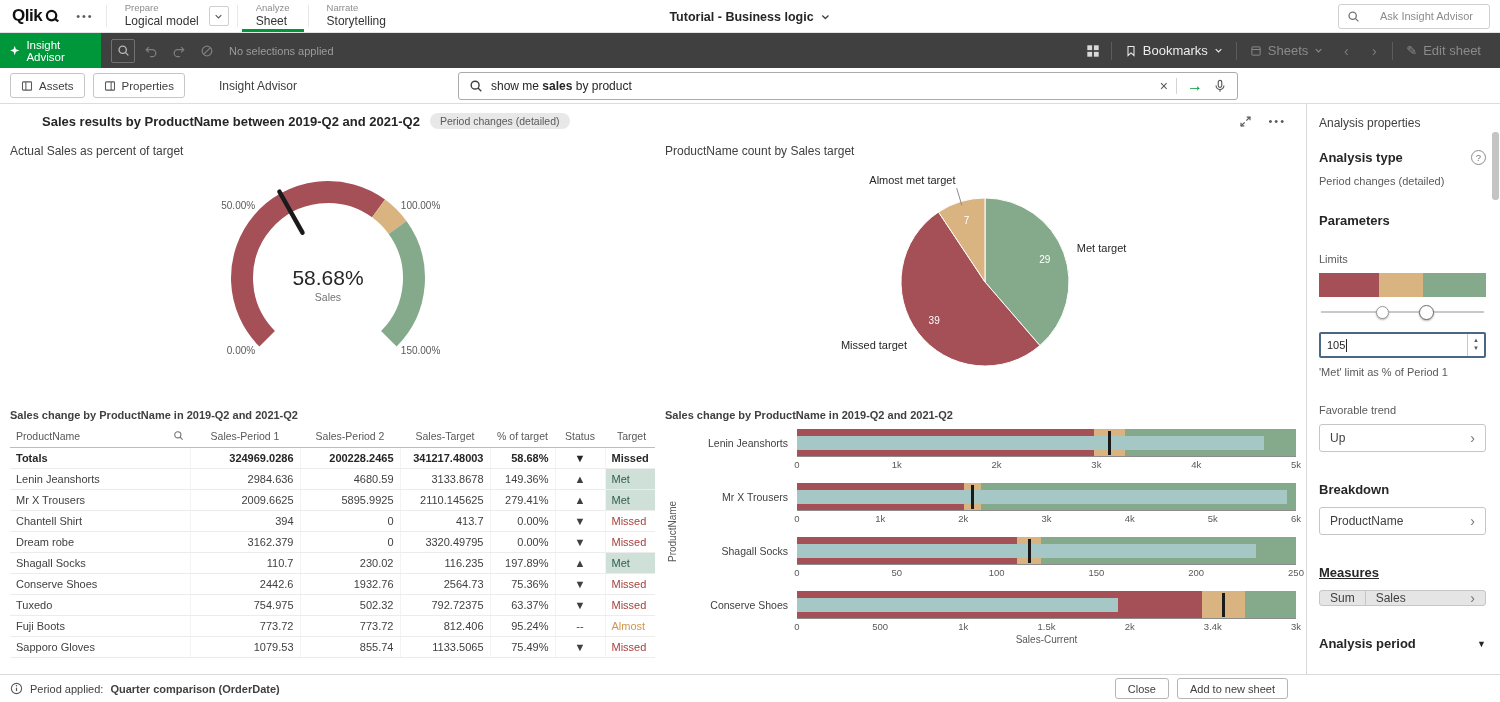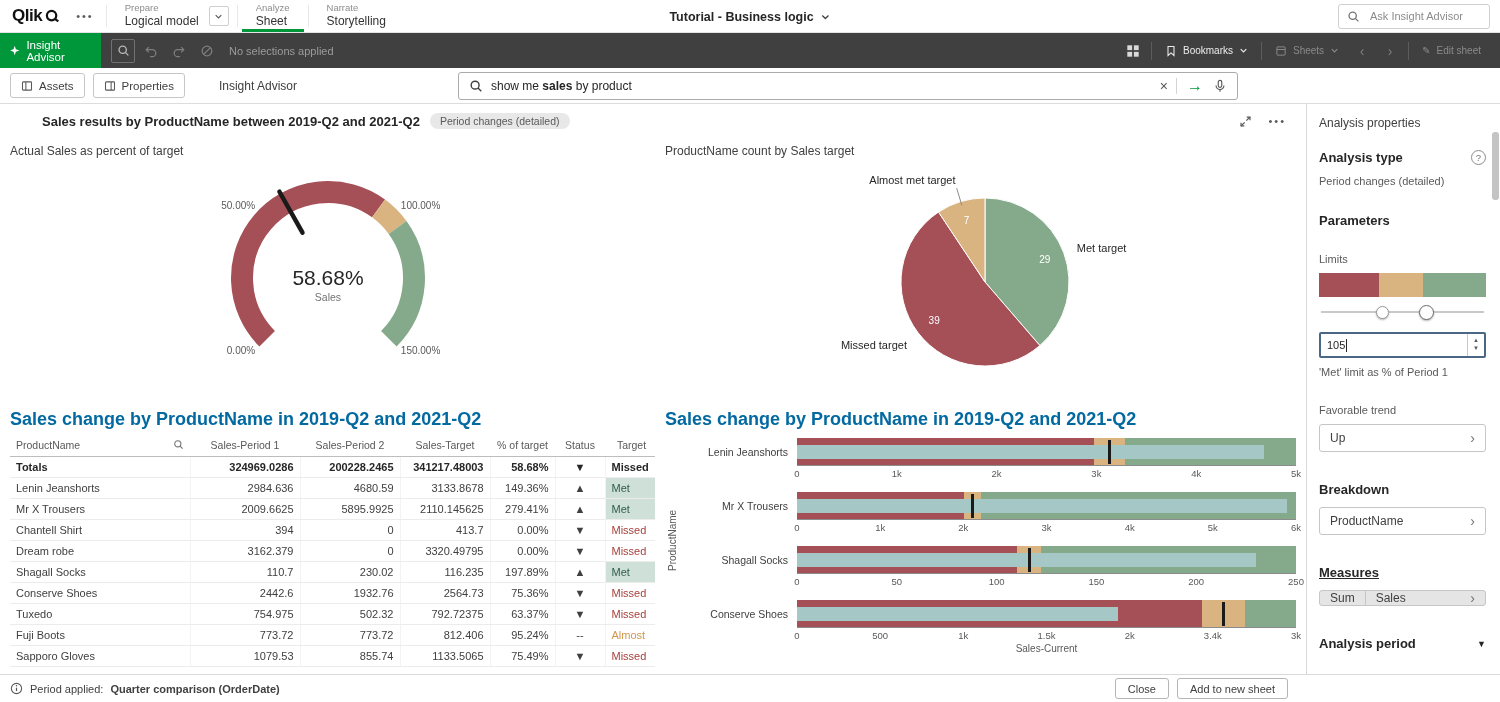--- a/index.html
+++ b/index.html
@@ -12,33 +12,33 @@
   .logo{display:flex;align-items:center;gap:3px;padding:0 8px 0 12px;cursor:pointer;}
   .logo-text{font-size:17px;font-weight:bold;color:#111;letter-spacing:-0.5px;}
   .menu-dots{display:flex;align-items:center;color:#595959;font-size:11px;letter-spacing:2px;padding:0 8px;cursor:pointer;}
   .nav-divider{width:1px;background:#e8e8e8;margin:5px 4px;}
   .navtab{display:flex;flex-direction:column;justify-content:center;padding:0 14px;position:relative;cursor:pointer;}
   .navtab .cap{font-size:9.5px;color:#8c8c8c;line-height:1.25;}
   .navtab .lbl{font-size:12px;color:#333;line-height:1.3;}
   .navtab.active::after{content:"";position:absolute;left:0;right:0;bottom:0;height:3px;background:#00973b;}
   .split-chevron{width:20px;height:20px;border:1px solid #cfcfcf;border-radius:2px;display:flex;align-items:center;justify-content:center;align-self:center;margin:0 4px 0 -4px;color:#595959;cursor:pointer;}
   .app-title{position:absolute;left:50%;top:0;height:33px;transform:translateX(-50%);display:flex;align-items:center;gap:7px;font-size:12.5px;font-weight:bold;color:#262626;cursor:pointer;}
-  .top-search{margin-left:auto;align-self:center;margin-right:10px;width:152px;height:25px;border:1px solid #cfcfcf;border-radius:3px;display:flex;align-items:center;gap:10px;padding:0 8px;color:#737373;background:#fff;cursor:text;}
+  .top-search{margin-left:auto;align-self:center;margin-right:10px;width:152px;height:25px;border:1px solid #cfcfcf;border-radius:3px;display:flex;align-items:center;gap:20px;padding:0 8px;color:#737373;background:#fff;cursor:text;}
   .top-search .ph{font-size:11px;color:#8c8c8c;white-space:nowrap;}
 
   
   .toolbar{flex:0 0 35px;background:#404040;display:flex;align-items:center;}
   .ia-toggle{width:101px;height:35px;background:#00973b;color:#fff;display:flex;align-items:center;gap:6px;padding:0 9px;font-size:11.5px;cursor:pointer;flex:0 0 auto;}
   .tool-icons{display:flex;align-items:center;padding-left:8px;}
   .tbtn{width:24px;height:24px;display:flex;align-items:center;justify-content:center;color:#b9b9b9;margin:0 2px;cursor:pointer;font-size:14px;}
   .tbtn.boxed{border:1px solid #717171;border-radius:2px;}
   .tbtn.disabled{color:#7f7f7f;}
   .tb-text{color:#9c9c9c;font-size:11px;margin-left:8px;white-space:nowrap;}
   .tb-right{margin-left:auto;display:flex;align-items:center;padding-right:10px;}
-  .tb-group{display:flex;align-items:center;gap:6px;color:#ececec;font-size:10px;padding:0 9px;cursor:pointer;white-space:nowrap;}
+  .tb-group{display:flex;align-items:center;gap:6px;color:#ececec;font-size:13px;padding:0 9px;cursor:pointer;white-space:nowrap;}
   .tb-group.disabled{color:#8a8a8a;}
   .tb-vdiv{width:1px;height:18px;background:#5c5c5c;margin:0 4px;}
 
   
   .subheader{flex:0 0 36px;border-bottom:1px solid #dcdcdc;display:flex;align-items:center;padding:0 10px;position:relative;background:#fff;}
   .chip{height:25px;border:1px solid #c6c6c6;border-radius:3px;background:#fff;display:flex;align-items:center;gap:6px;padding:0 10px;font-size:11.5px;color:#404040;margin-right:8px;cursor:pointer;}
   .sh-title{margin-left:26px;font-size:12px;color:#404040;}
   .ia-search{position:absolute;left:458px;top:4px;width:780px;height:28px;border:1px solid #ababab;border-radius:3px;display:flex;align-items:center;gap:8px;padding:0 10px;background:#fff;cursor:text;}
   .ia-query{font-size:12px;color:#262626;flex:1;white-space:nowrap;overflow:hidden;}
   .x-icon{color:#595959;font-size:14px;cursor:pointer;line-height:1;}
@@ -49,21 +49,21 @@
   .main{flex:1;display:flex;min-height:0;}
   .content{flex:1;min-width:0;display:flex;flex-direction:column;}
   .content-header{flex:0 0 34px;display:flex;align-items:center;gap:10px;padding:0 10px;}
   .result-title{font-size:13px;font-weight:bold;color:#262626;white-space:nowrap;margin-left:32px;}
   .badge{background:#e8e8e8;border-radius:9px;padding:2px 10px;font-size:10.5px;color:#595959;white-space:nowrap;}
   .ch-icons{margin-left:auto;display:flex;align-items:center;gap:16px;color:#595959;padding-right:10px;}
   .ch-dots{letter-spacing:2px;font-size:11px;cursor:pointer;}
   .charts{flex:1;display:grid;grid-template-columns:655px 1fr;grid-template-rows:265px 1fr;min-height:0;}
   .chart-cell{padding:6px 10px;overflow:hidden;position:relative;}
   .chart-title{font-size:12px;color:#404040;margin-bottom:2px;white-space:nowrap;}
-  .chart-title.bold{font-weight:bold;color:#0369a1;font-size:18px;}
+  .chart-title.bold{font-weight:bold;color:#404040;font-size:11px;}
   .gauge-svg{display:block;margin:0 auto;}
   .gauge-tick{font-size:10px;fill:#595959;}
   .gauge-value{font-size:21px;fill:#262626;}
   .gauge-sub{font-size:10.5px;fill:#737373;}
   .pie-val{font-size:10px;fill:#fff;}
   .pie-ext{font-size:11px;fill:#262626;}
 
   
   .qtable{border-collapse:collapse;width:648px;table-layout:fixed;margin-top:4px;}
   .qtable th{font-weight:normal;font-size:10.5px;color:#595959;border-bottom:1px solid #bdbdbd;padding:3px 6px;text-align:center;height:22px;white-space:nowrap;}

